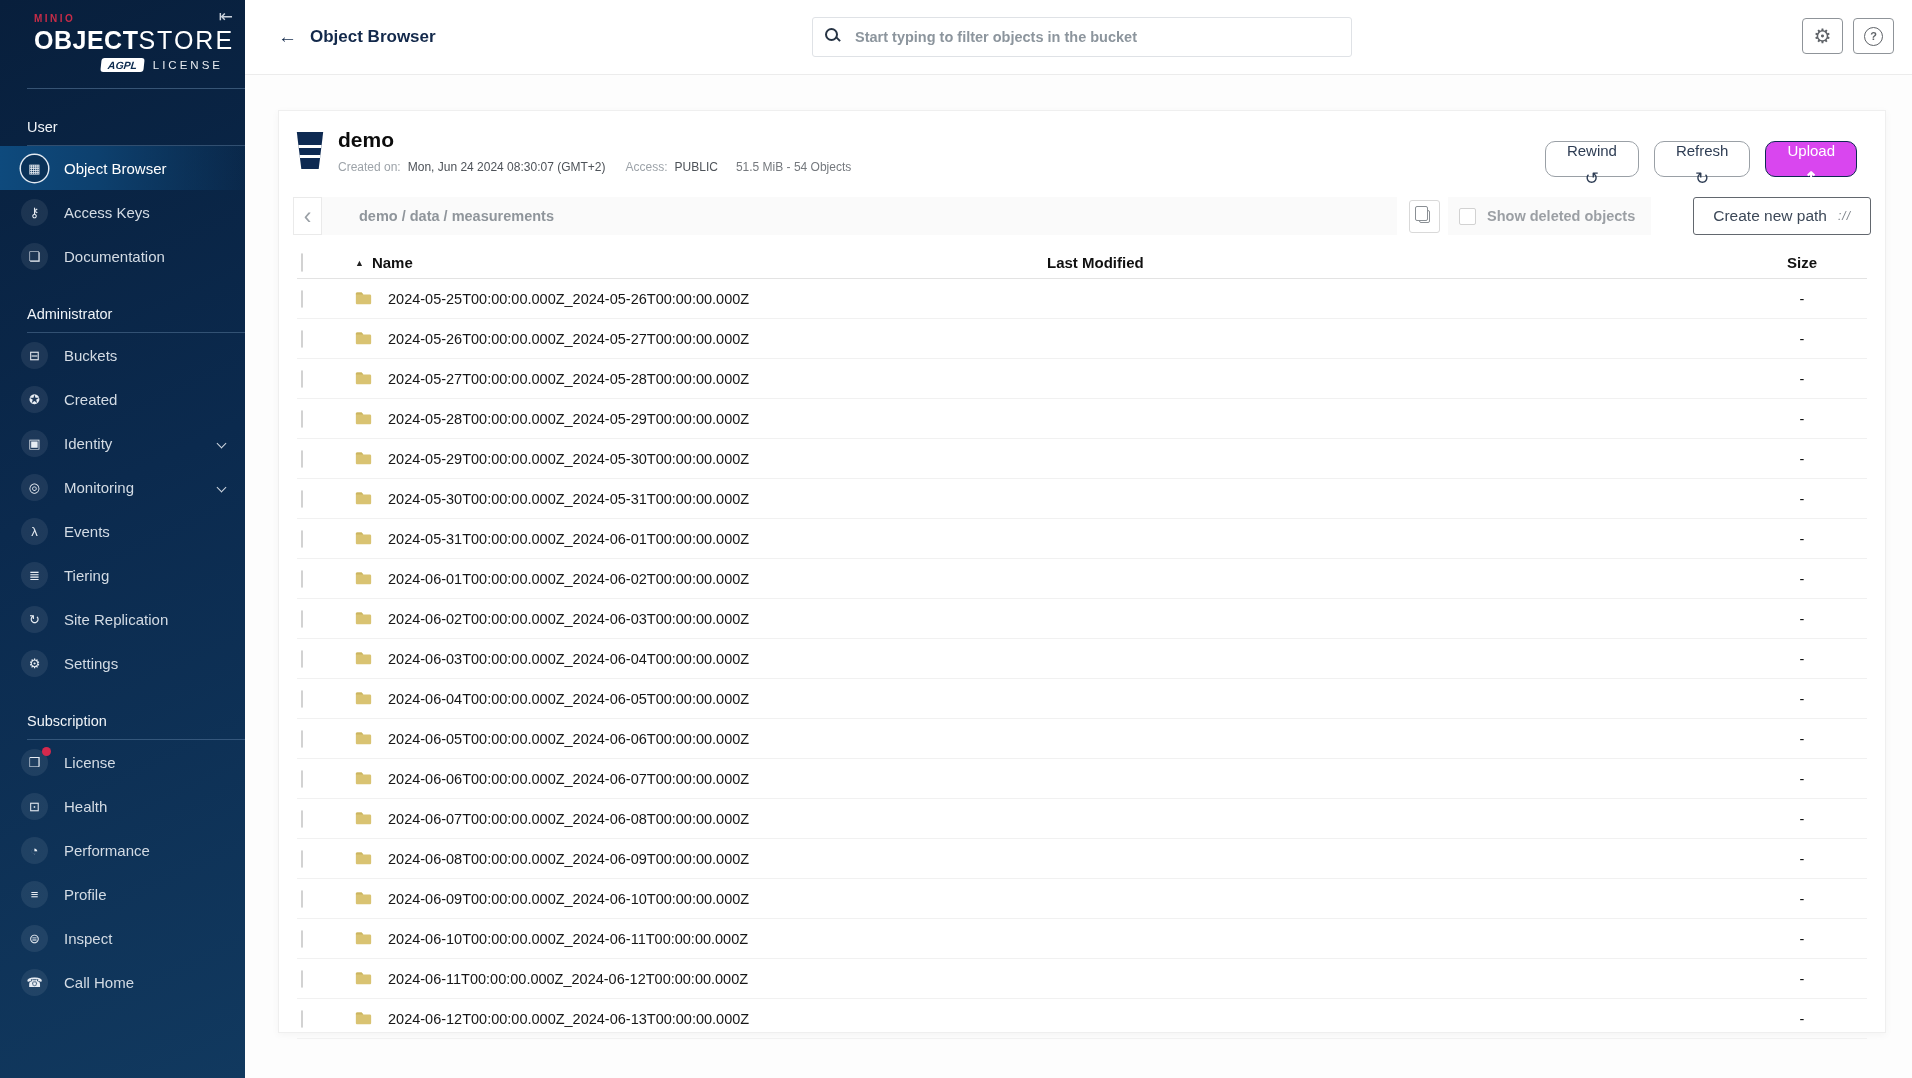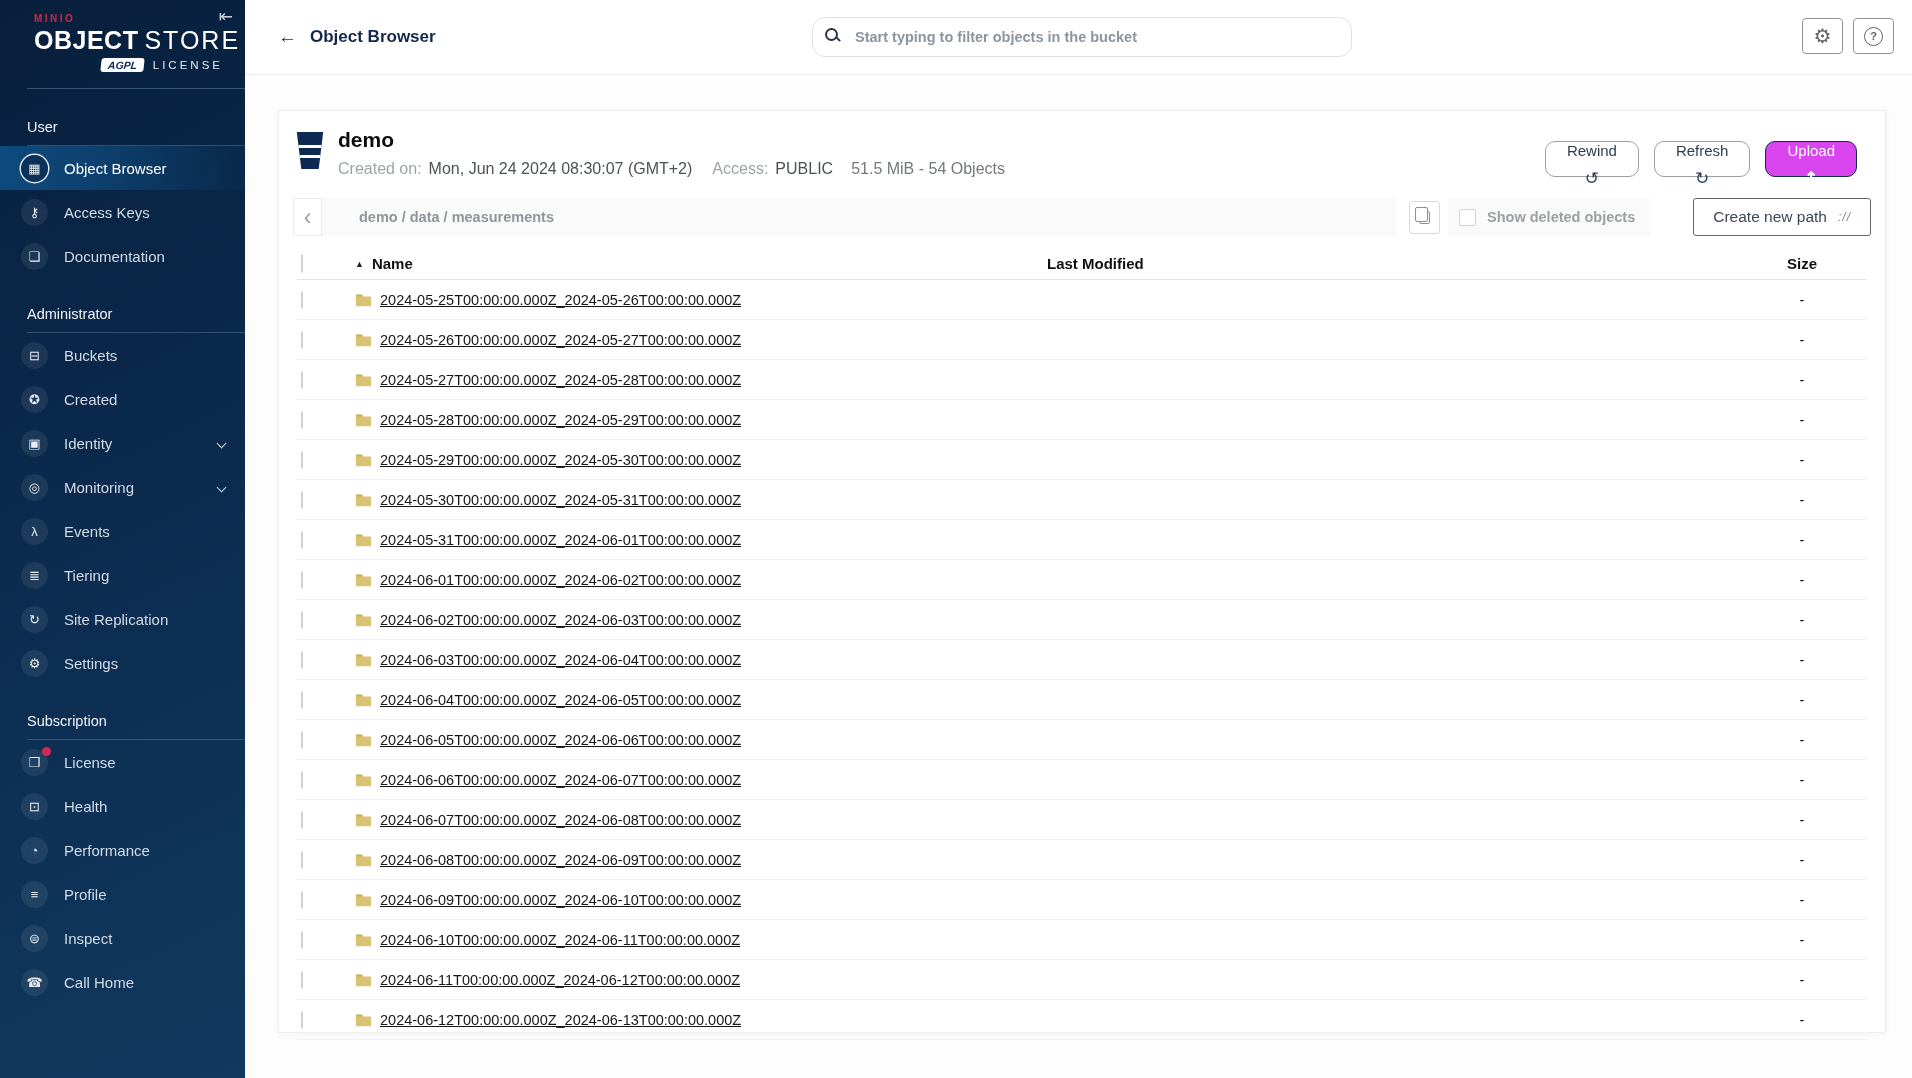--- a/index.html
+++ b/index.html
@@ -7,21 +7,21 @@
   body { font-family:"Liberation Sans", sans-serif; background:#fdfdfd; position:relative; }
 
   
   .sidebar { position:absolute; left:0; top:0; bottom:0; width:245px;
     background:linear-gradient(155deg,#081f3c 0%,#0b2a4e 45%,#11395f 100%); color:#d9e0e8; z-index:5;}
   .collapse-btn { position:absolute; top:6px; right:12px; color:#c9d1db; font-size:17px; cursor:pointer;}
   .logo-wrap { padding:13px 20px 0 34px; }
   .logo-brand { color:#c72c48; font-weight:700; font-size:10px; letter-spacing:2.5px; }
   .logo-word { color:#fff; font-size:25px; letter-spacing:0.5px; margin-top:2px; white-space:nowrap;}
   .logo-word .w1 { font-weight:700; }
-  .logo-word .w2 { font-weight:300; margin-left:6px; letter-spacing:2px;}
+  .logo-word .w2 { font-weight:300; letter-spacing:2px;}
   .logo-badge-row { display:flex; justify-content:flex-end; align-items:center; gap:9px; margin-top:3px; padding-right:2px;}
   .agpl-badge { background:#fff; color:#0b2a4e; font-style:italic; font-weight:700; font-size:10.5px;
     padding:1px 7px; border-radius:3px; transform:skewX(-6deg);}
   .license-word { color:#e8ecf1; font-size:11.5px; letter-spacing:3px; font-weight:400;}
   .logo-divider { height:1px; background:rgba(125,160,195,0.4); margin:16px 0 0 27px; }
 
   .side-section { margin-top:28px; }
   .side-section.first { margin-top:30px; }
   .side-section-label { padding:0 0 10px 27px; font-size:14.5px; color:#f0f4f8; }
   .side-section-divider { height:1px; background:rgba(125,160,195,0.35); margin-left:27px; }
@@ -39,21 +39,21 @@
   .nav-chevron.visible { display:block; }
 
   
   .main { position:absolute; left:245px; top:0; right:0; bottom:0; background:#fdfdfd; }
   .topbar { height:75px; background:#fff; border-bottom:1px solid #ececec; position:relative; display:flex; align-items:center;}
   .topbar-left { display:flex; align-items:center; gap:13px; padding-left:33px; }
   .back-arrow { font-size:19px; color:#13294b; cursor:pointer; }
   .topbar-title { font-size:17px; font-weight:700; color:#13294b; }
 
   .search-wrap { position:absolute; left:567px; top:17px; width:540px; height:40px; }
-  .search-input { width:100%; height:100%; border:1px solid #dfe2e6; border-radius:13px; padding:0 12px 0 42px;
+  .search-input { width:100%; height:100%; border:1px solid #dfe2e6; border-radius:3px; padding:0 12px 0 42px;
     font-family:"Liberation Sans",sans-serif; font-size:14.5px; font-weight:600; color:#737373; outline:none; background:#fff;}
   .search-input::placeholder { color:#8c959d; font-weight:600;}
   .search-icon { position:absolute; left:13px; top:11px; width:13px; height:13px; border:2px solid #273444; border-radius:50%;}
   .search-icon::after { content:''; position:absolute; width:6px; height:2px; background:#273444;
     transform:rotate(45deg); right:-5px; bottom:-1px;}
 
   .topbar-actions { position:absolute; right:18px; top:18px; display:flex; gap:10px; }
   .iconbtn { width:41px; height:36px; border:1px solid #8f9499; border-radius:4px; background:#fff;
     display:flex; align-items:center; justify-content:center; cursor:pointer; color:#5f6368;}
   .gear-glyph { font-size:20px; line-height:1; }
@@ -64,21 +64,21 @@
   .card { position:absolute; left:33px; top:110px; width:1608px; height:923px; background:#fff;
     border:1px solid #efefef; box-shadow:0 2px 8px rgba(0,0,0,0.04); }
 
   .bucket-header { display:flex; align-items:flex-start; padding:18px 16px 10px 16px; }
   .bucket-glyph { width:30px; height:37px; background:#0e2a52; clip-path:polygon(6% 0,94% 0,79% 100%,21% 100%);
     position:relative; margin-top:3px; flex-shrink:0;}
   .bucket-glyph i { position:absolute; left:2px; right:2px; height:3px; background:#fff; }
   .bucket-glyph i.s1 { top:13px; } .bucket-glyph i.s2 { top:23px; }
   .bucket-titles { margin-left:13px; }
   .bucket-name { font-size:21px; font-weight:700; color:#0c0c0c; line-height:1.05;}
-  .bucket-meta { display:flex; align-items:center; margin-top:9px; font-size:16px; white-space:nowrap;}
+  .bucket-meta { display:flex; align-items:center; margin-top:9px; font-size:12px; white-space:nowrap;}
   .meta-label { color:#9da3a9; margin-right:7px;}
   .meta-strong { color:#4d5258; font-weight:400;}
   .meta-gap { width:20px; }
   .meta-usage { color:#75797e; margin-left:18px;}
 
   .bucket-actions { margin-left:auto; display:flex; gap:15px; align-items:center; margin-top:12px; padding-right:12px;}
   .btn { height:36px; border:1px solid #9aa0a6; border-radius:10px; background:#fff; color:#2e3d54;
     font-size:15px; display:inline-flex; align-items:center; gap:11px; padding:0 21px; cursor:pointer;
     font-family:"Liberation Sans",sans-serif;flex-direction:column;}
   .btn .bicon { font-size:17px; line-height:1; }
@@ -107,21 +107,21 @@
 
   
   .obj-table { margin-top:12px; padding:0 18px; }
   .thead, .trow { display:grid; grid-template-columns:58px 1fr 690px 130px; align-items:center; }
   .thead { height:32px; border-bottom:1px solid #e3e3e3; font-weight:700; font-size:15px; color:#111; }
   .th-name { display:flex; align-items:center; gap:8px; }
   .sort-icon { font-size:9px; color:#222; }
   .th-size, .cell-size { text-align:center; }
   .trow { height:40px; border-bottom:1px solid #f1f1f1; font-size:14.5px; color:#161616; }
   .cell-check { padding-left:4px; }
-  .cell-name { display:flex; align-items:center; gap:8px; min-width:0;text-decoration:underline; }
+  .cell-name { display:flex; align-items:flex-start; gap:16px; min-width:0; }
   .cell-name .fname { white-space:nowrap; overflow:hidden; text-overflow:ellipsis; }
   .folder-svg { flex-shrink:0; }
   .cell-size { color:#111; }
 </style>
 </head>
 <body>
 
 <div class="sidebar">
   <span class="collapse-btn">⇤</span>
   <div class="logo-wrap">

